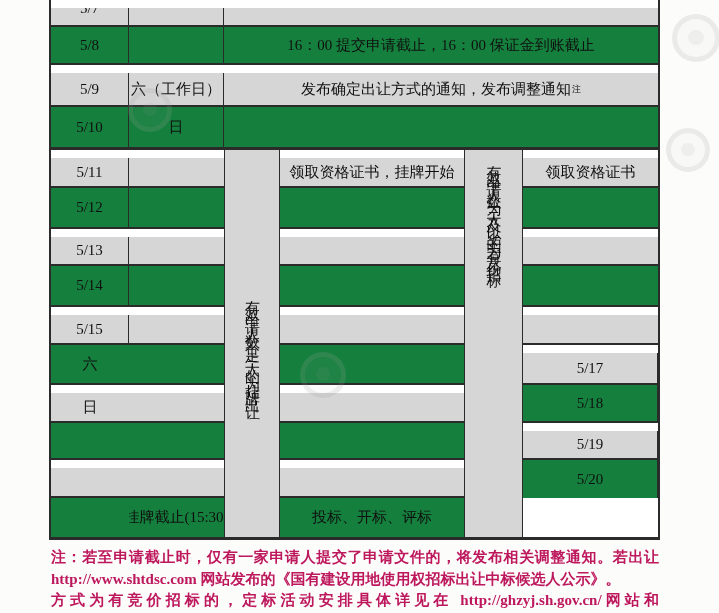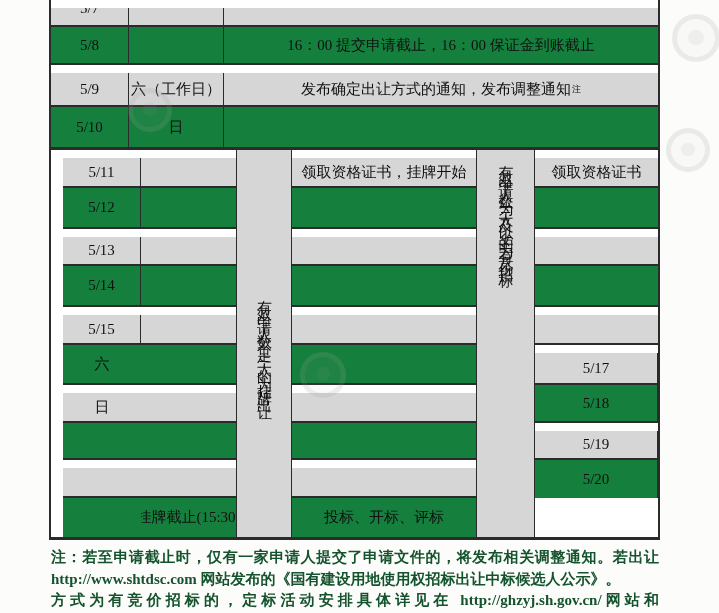--- a/index.html
+++ b/index.html
@@ -28,21 +28,20 @@
   .grid-top{
     display:grid;
     grid-template-columns:78px 95px 1fr;
     grid-template-rows:27px 38px 42px 40px;
     border-bottom:3px solid var(--line);
   }
   .grid-mid{
     display:grid;
     grid-template-columns:78px 95px 56px 184px 59px 1fr;
     grid-template-rows:38px 41px 37px 41px 38px 40px 38px 37px 38px 39px;
-    padding-left:12px;
   }
   .cell{
     box-sizing:border-box;
     display:flex;align-items:center;justify-content:center;
     font-size:15px;line-height:1.1;
     border-bottom:2px solid var(--line);
     overflow:hidden;
     background:#15803d;
     white-space:nowrap;
   }
@@ -69,21 +68,21 @@
     display:flex;align-items:center;
     overflow:hidden;
   }
   .v-strip.col3{grid-column:3;letter-spacing:7px;justify-content:center;}
   .v-strip.col5{grid-column:5;letter-spacing:6px;justify-content:flex-start;padding-top:3px;}
 
   
   .footnote{
     position:absolute;left:51px;top:547px;width:608px;
     font-size:15px;font-weight:bold;line-height:21.5px;
-    color:#14532d;
+    color:#be185d;
   }
   .fline{white-space:nowrap;}
   .fline.just{white-space:normal;text-align:justify;text-align-last:justify;}
 
   
   .wm{
     position:absolute;border-radius:50%;
     border:5px solid rgba(150,150,150,0.14);
     background:rgba(180,180,180,0.06);
   }

